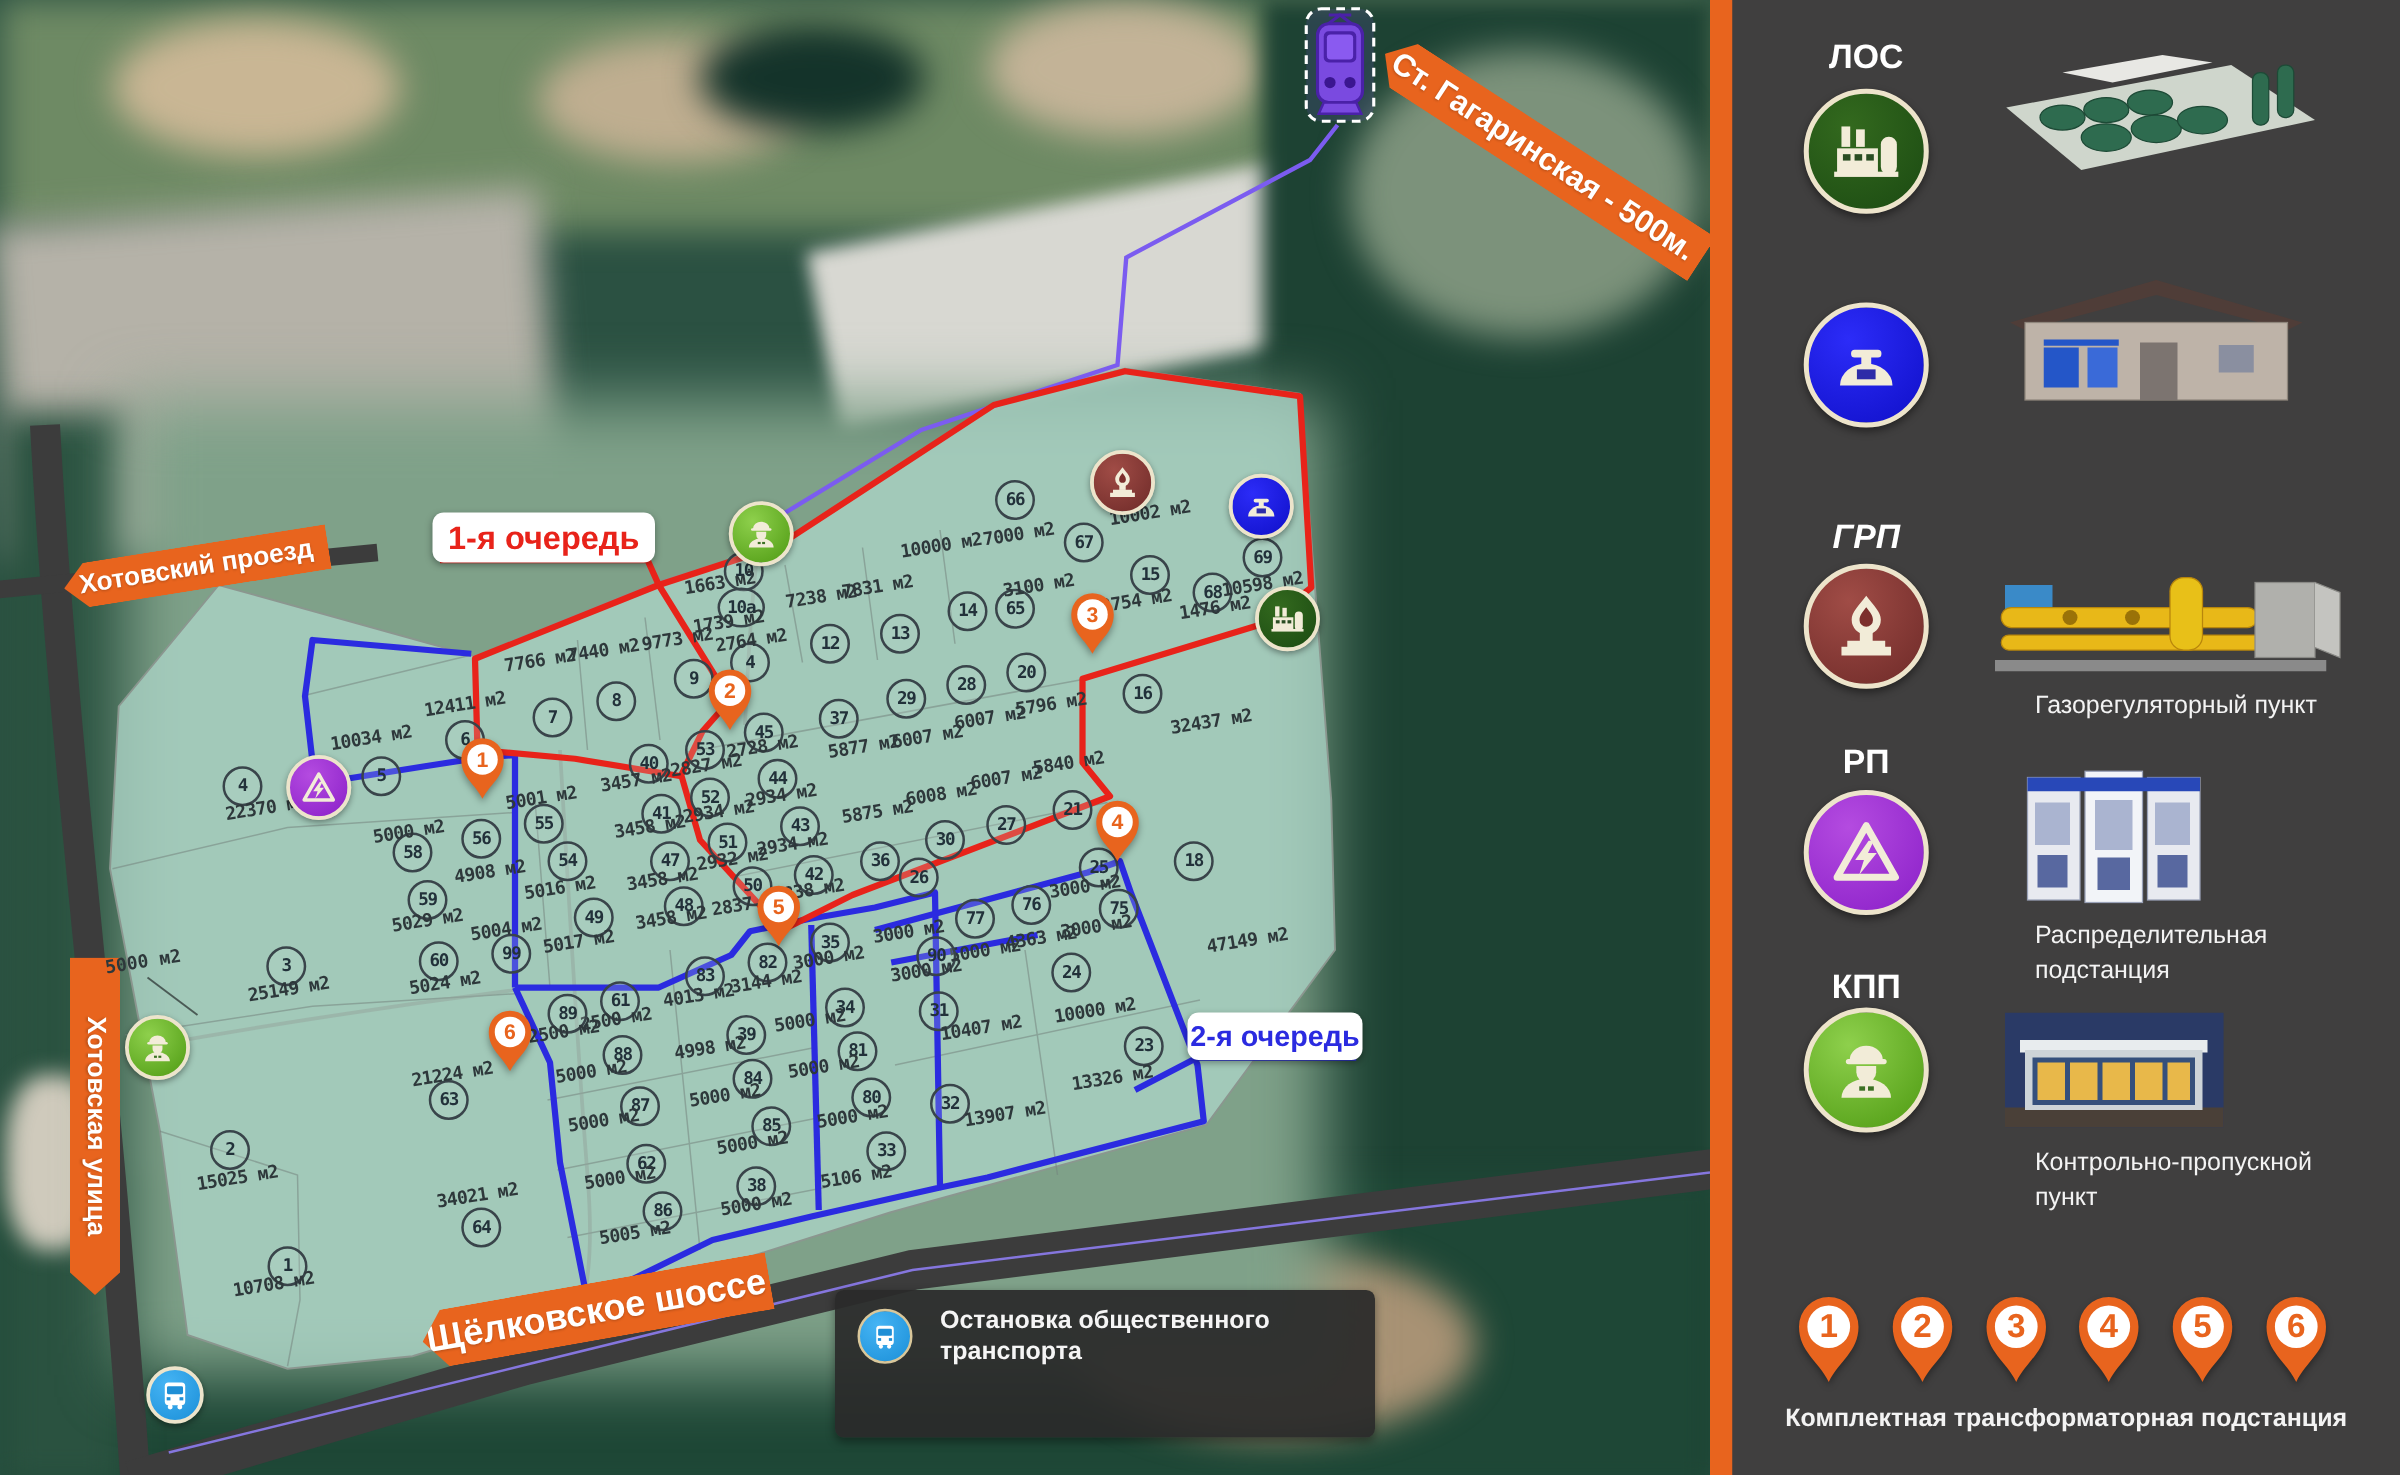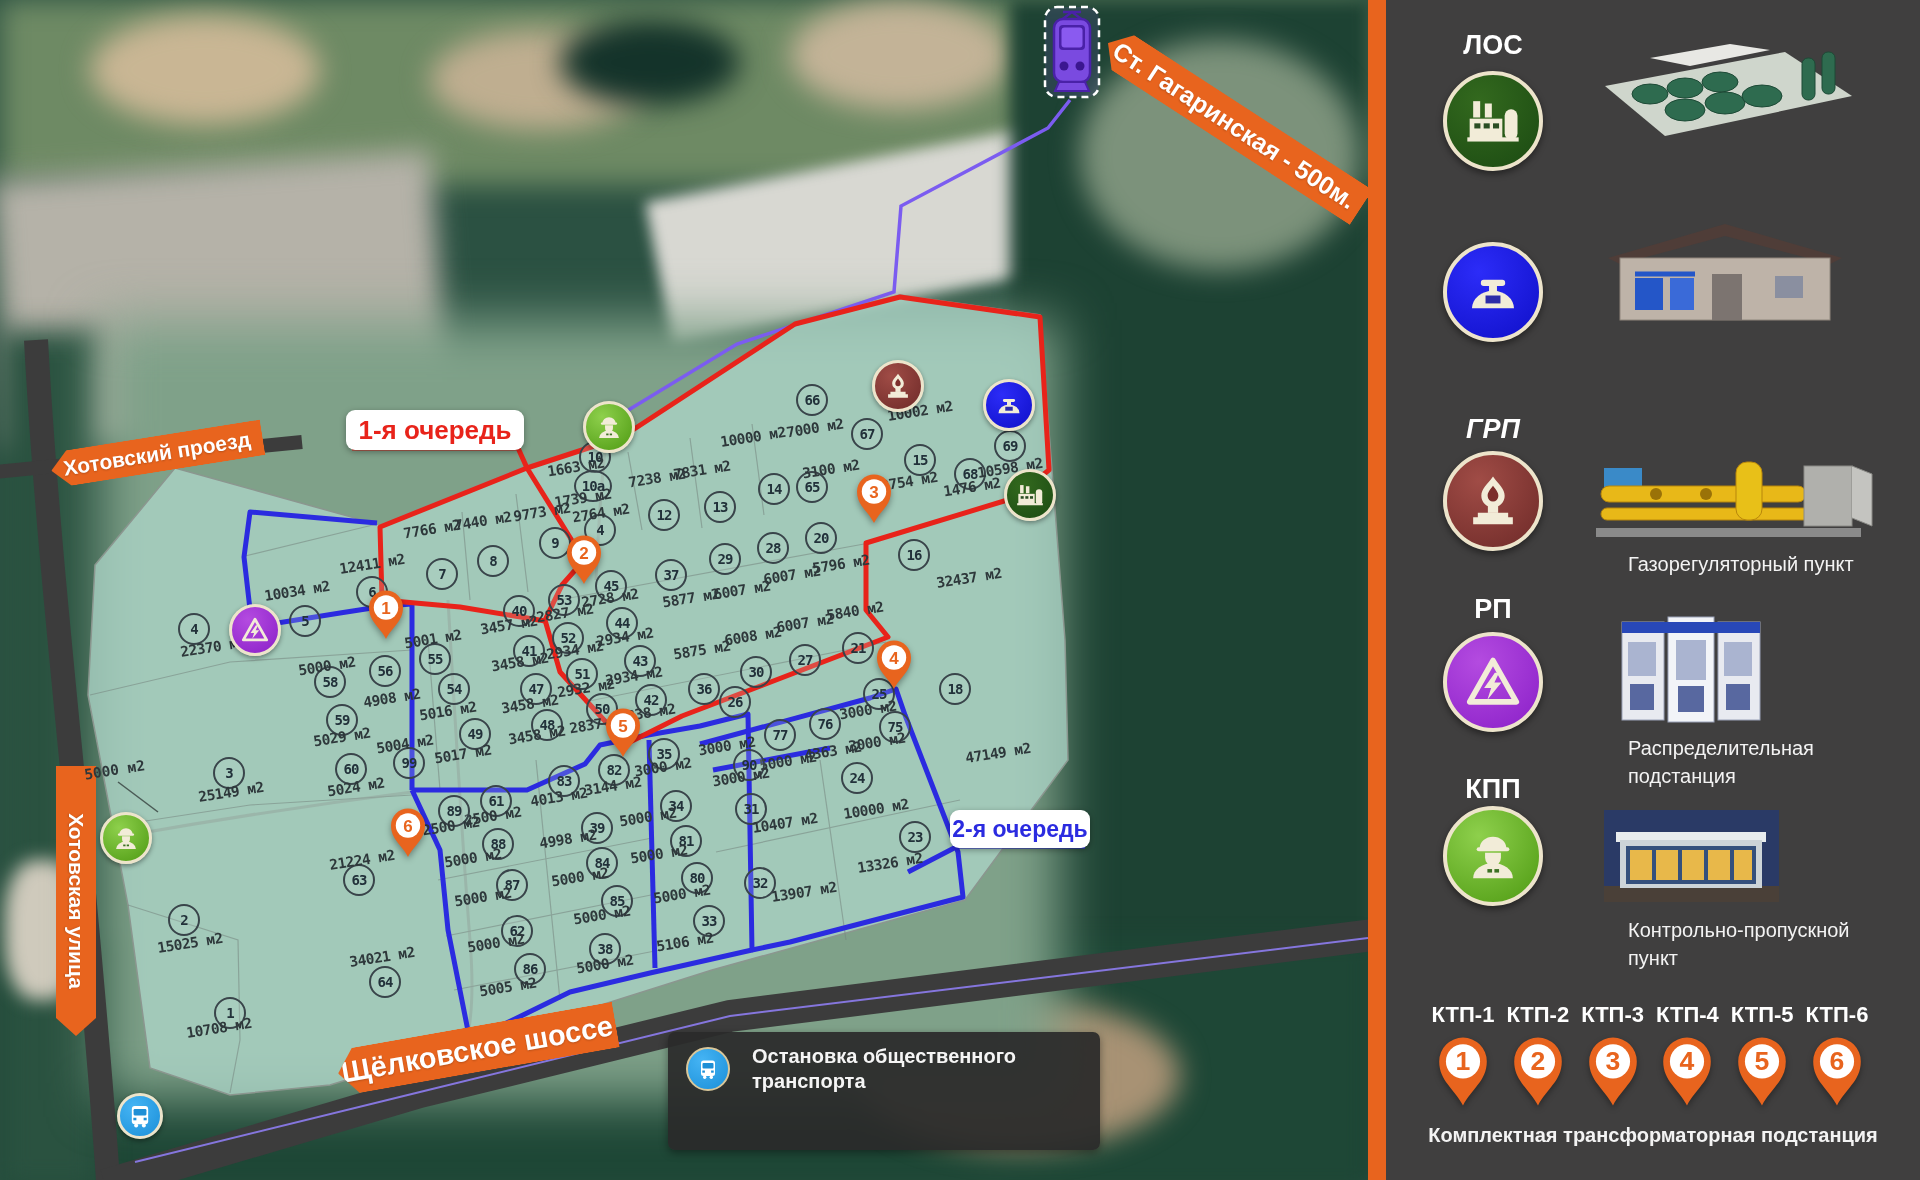--- a/index.html
+++ b/index.html
@@ -611,28 +611,20 @@
           <g fill="#e8b84a">
             <rect x="26" y="40" width="22" height="30"></rect>
             <rect x="52" y="40" width="22" height="30"></rect>
             <rect x="78" y="40" width="22" height="30"></rect>
             <rect x="104" y="40" width="22" height="30"></rect>
             <rect x="130" y="40" width="18" height="30"></rect>
           </g>
         </svg></div>
     <div class="sec-cap" style="top:916px;">Контрольно-пропускной пункт</div>
 
-    <div class="ktp-row" style="top:1002px;" id="ktp-labels">
-        <span class="ktp-label">КТП-1</span>
-        <span class="ktp-label">КТП-2</span>
-        <span class="ktp-label">КТП-3</span>
-        <span class="ktp-label">КТП-4</span>
-        <span class="ktp-label">КТП-5</span>
-        <span class="ktp-label">КТП-6</span>
-      </div>
     <div class="ktp-row" style="top:1034px;" id="ktp-pins">
         <span class="pin" style="position: relative; width: 70px; text-align: center;"><svg width="56" height="73" viewBox="0 0 40 52">
             <path d="M20 51 C14 39 3 33.5 3 19.5 A17 17 0 0 1 37 19.5 C37 33.5 26 39 20 51 Z" fill="#e8641e"></path>
             <circle cx="20" cy="19.5" r="12.2" fill="#fff"></circle>
             <text x="20" y="25.5" text-anchor="middle" font-size="19" font-weight="bold" fill="#e8641e" font-family="Liberation Sans, sans-serif">1</text>
           </svg></span>
         <span class="pin" style="position: relative; width: 70px; text-align: center;"><svg width="56" height="73" viewBox="0 0 40 52">
             <path d="M20 51 C14 39 3 33.5 3 19.5 A17 17 0 0 1 37 19.5 C37 33.5 26 39 20 51 Z" fill="#e8641e"></path>
             <circle cx="20" cy="19.5" r="12.2" fill="#fff"></circle>
             <text x="20" y="25.5" text-anchor="middle" font-size="19" font-weight="bold" fill="#e8641e" font-family="Liberation Sans, sans-serif">2</text>

